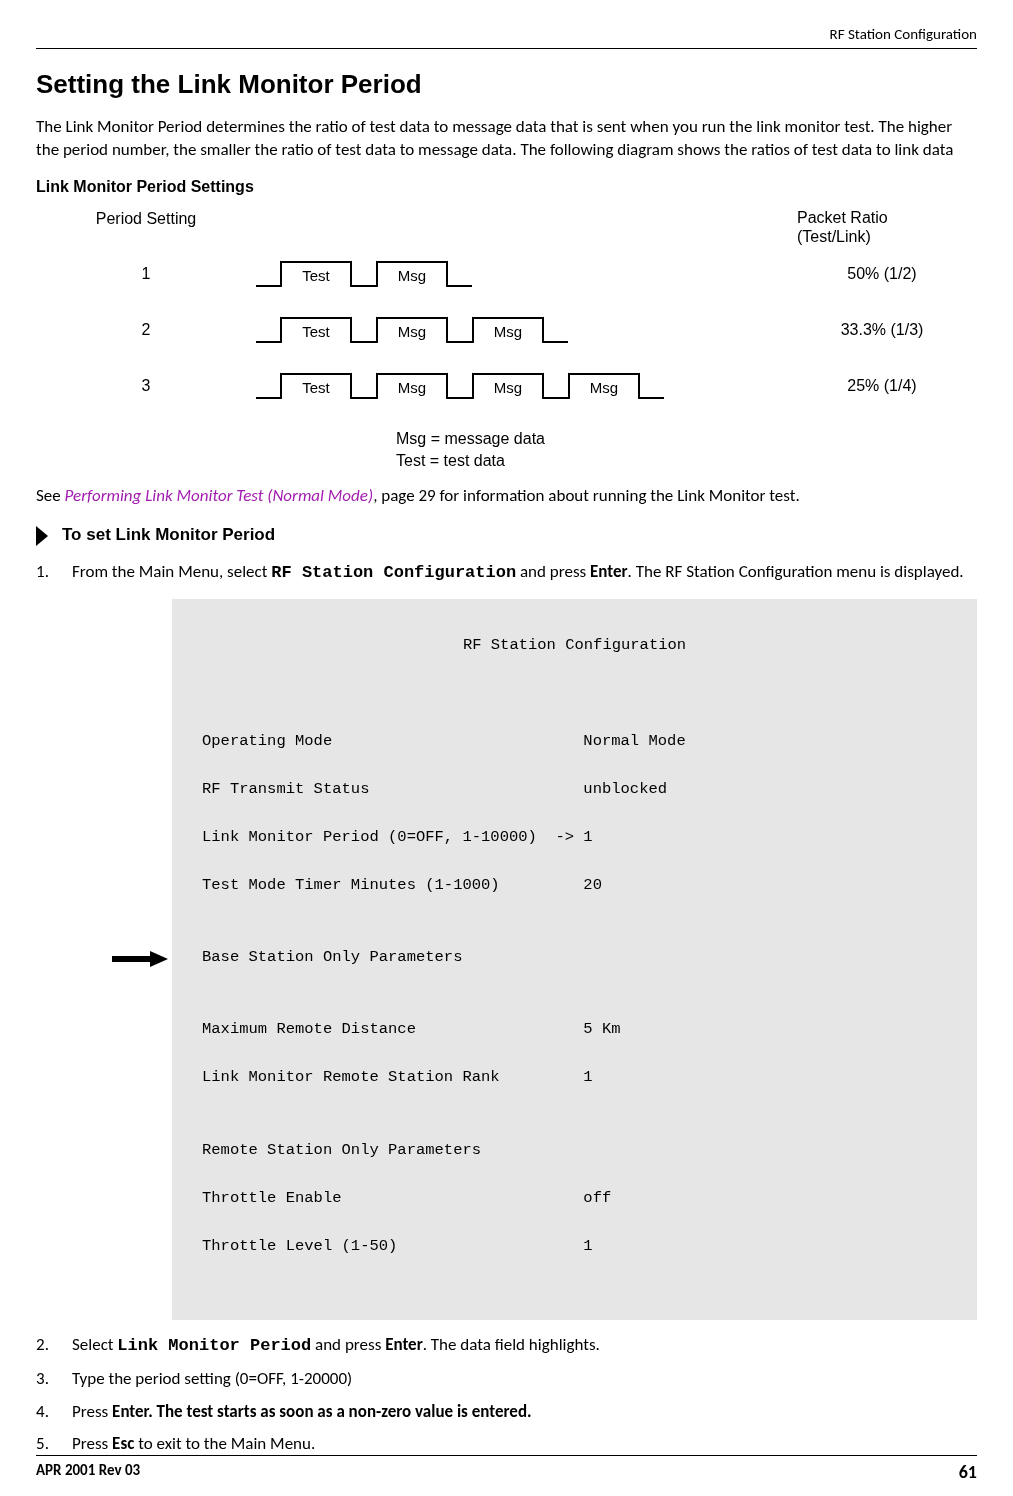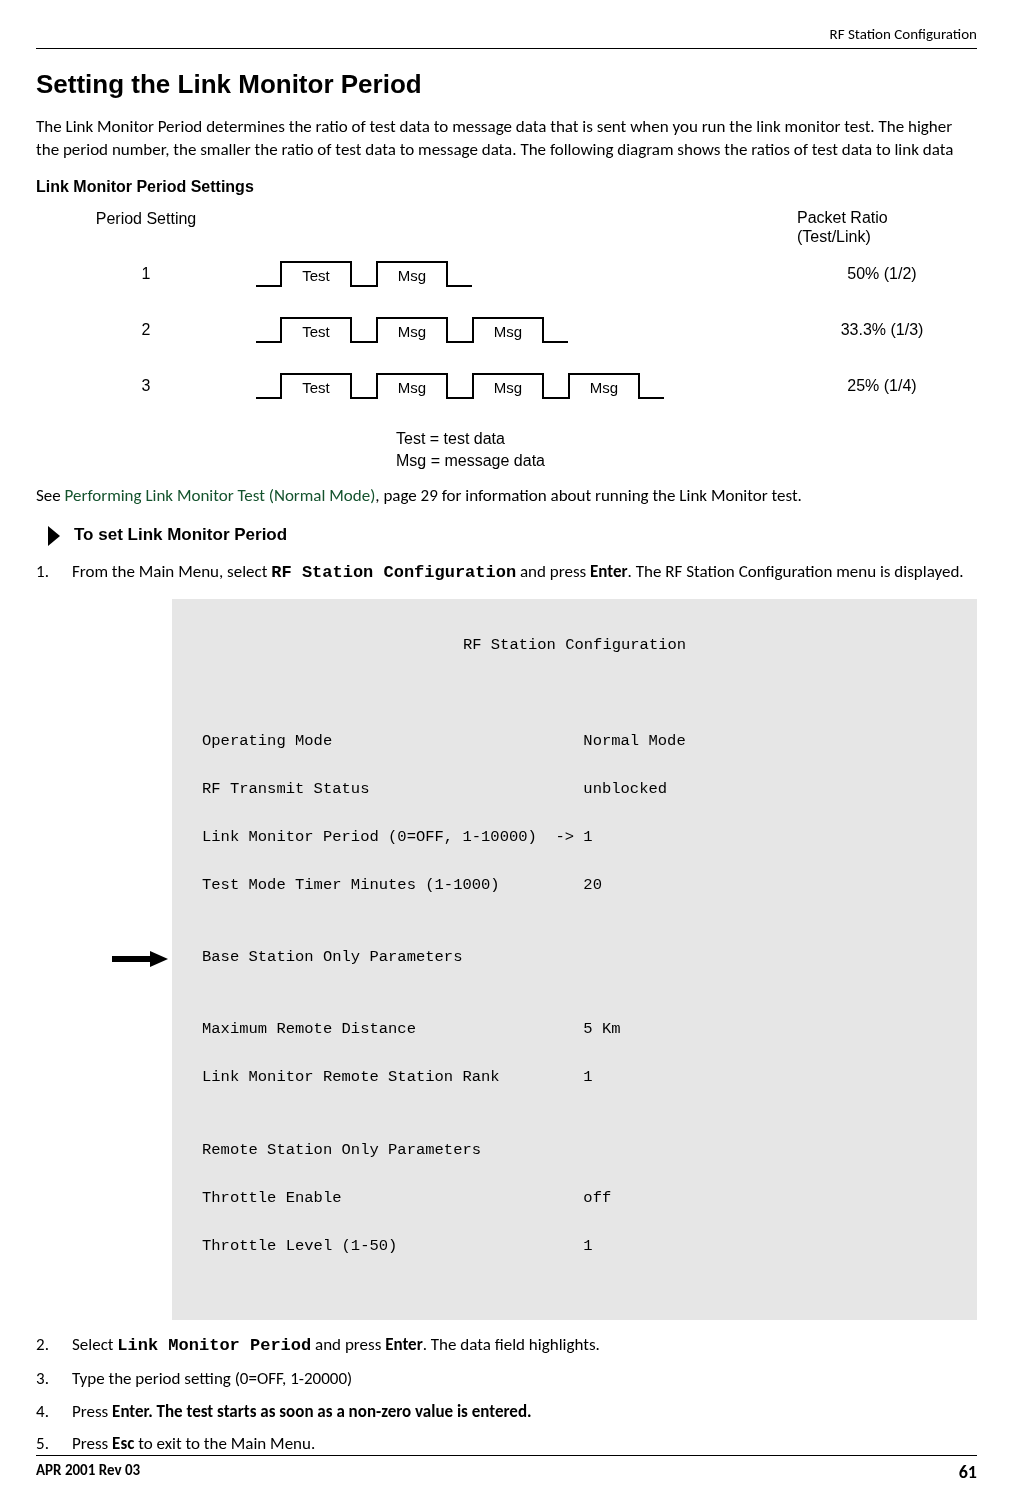--- a/index.html
+++ b/index.html
@@ -99,28 +99,29 @@
     padding-right: 10px;
   }
   .diag-legend {
     font-family: Helvetica, Arial, sans-serif;
     font-size: 16px;
     margin-left: 360px;
     margin-top: 14px;
   }
   
   .link-italic {
-    color: #14532d;
+    font-style: italic;
+    color: #a21caf;
   }
   
   .proc-title-row {
     display: flex;
     align-items: center;
     gap: 10px;
-    margin: 16px 0 14px 12px;
+    margin: 16px 0 14px 0;
   }
   .proc-arrow-icon svg { display: block; }
   .proc-title {
     font-family: Helvetica, Arial, sans-serif;
     font-weight: bold;
     font-size: 17px;
   }
   ol.steps {
     list-style: none;
     padding: 0;
@@ -245,22 +246,22 @@
         <div class="pulse-stem"></div>
         <div class="pulse-box">Msg</div>
         <div class="pulse-stem"></div>
         <div class="pulse-box">Msg</div>
         <div class="pulse-stem"></div>
       </div>
       <div class="diag-ratio">25% (1/4)</div>
     </div>
 
     <div class="diag-legend">
+      <div>Msg = message data</div>
       <div>Test = test data</div>
-      <div>Msg = message data</div>
     </div>
   </div>
 
   <p class="body">
     <span>See </span><span class="link-italic">Performing Link Monitor Test (Normal Mode)</span><span>, page 29 for information about running the Link Monitor test.</span>
   </p>
 
   <div class="proc-title-row">
     <span class="proc-arrow-icon">
       <svg width="16" height="20" viewBox="0 0 16 20">

